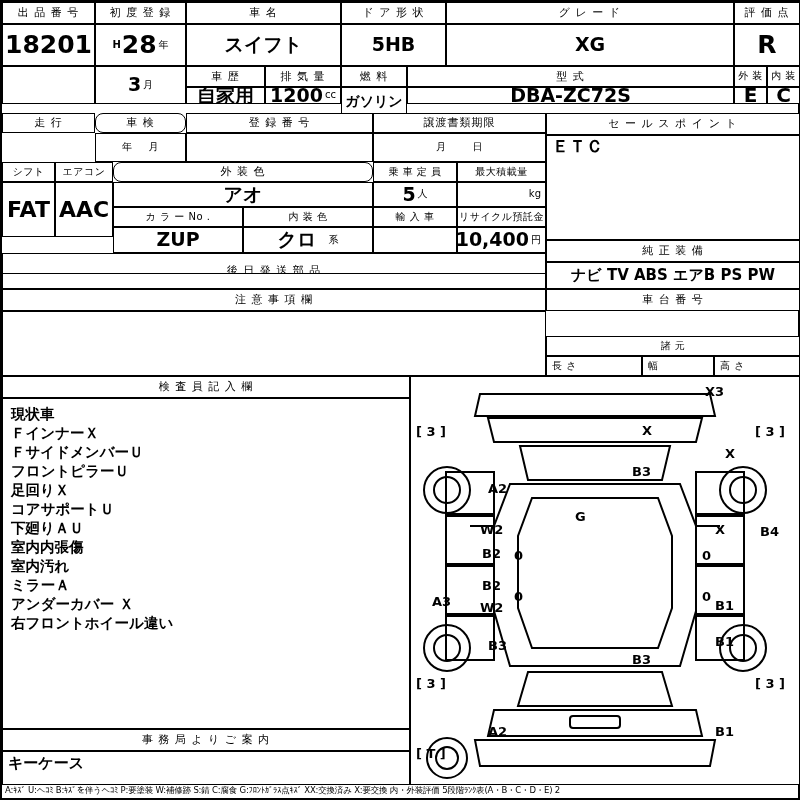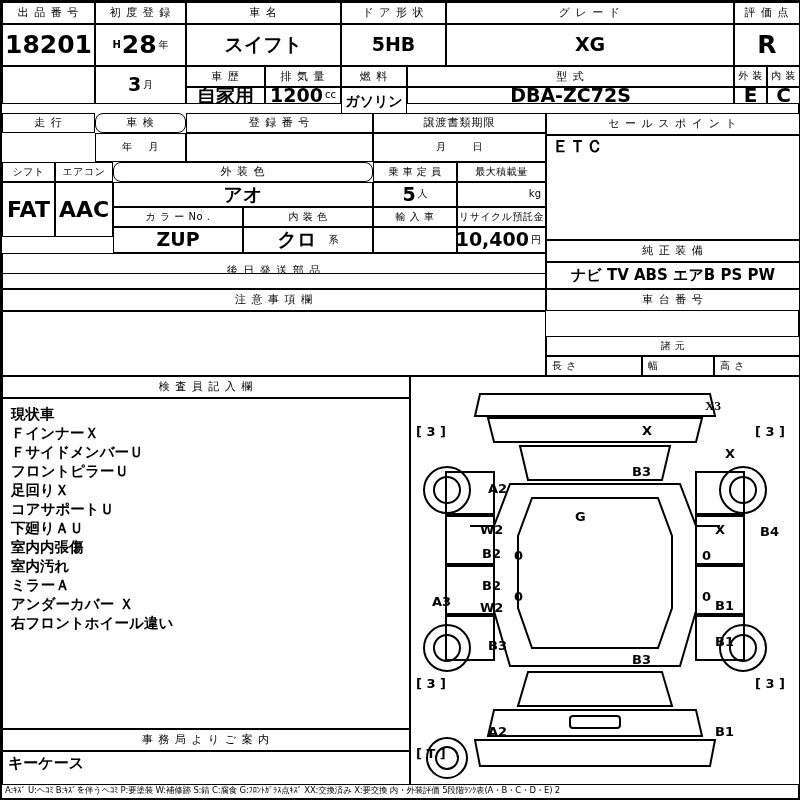--- a/index.html
+++ b/index.html
@@ -247,21 +247,21 @@
         <circle cx="37" cy="382" r="20"></circle>
         <circle cx="37" cy="382" r="11"></circle>
 
         <path d="M60,150 L84,150"></path>
         <path d="M286,150 L310,150"></path>
       </g>
     </svg>
   </div>
 
   <div id="diagram-labels" style="position:absolute;left:408px;top:374px;width:390px;height:409px;">
-      <div class="dlabel" style="left: 295px; top: 22px; font-family: Liberation Serif, serif;">X3</div>
+      <div class="dlabel" style="left: 295px; top: 8px;">X3</div>
       <div class="dlabel" style="left: 6px; top: 48px;">[ 3 ]</div>
       <div class="dlabel" style="left: 232px; top: 47px;">X</div>
       <div class="dlabel" style="left: 345px; top: 48px;">[ 3 ]</div>
       <div class="dlabel" style="left: 222px; top: 88px;">B3</div>
       <div class="dlabel" style="left: 315px; top: 70px;">X</div>
       <div class="dlabel" style="left: 78px; top: 105px;">A2</div>
       <div class="dlabel" style="left: 70px; top: 146px;">W2</div>
       <div class="dlabel" style="left: 165px; top: 133px;">G</div>
       <div class="dlabel" style="left: 305px; top: 146px;">X</div>
       <div class="dlabel" style="left: 350px; top: 148px;">B4</div>

